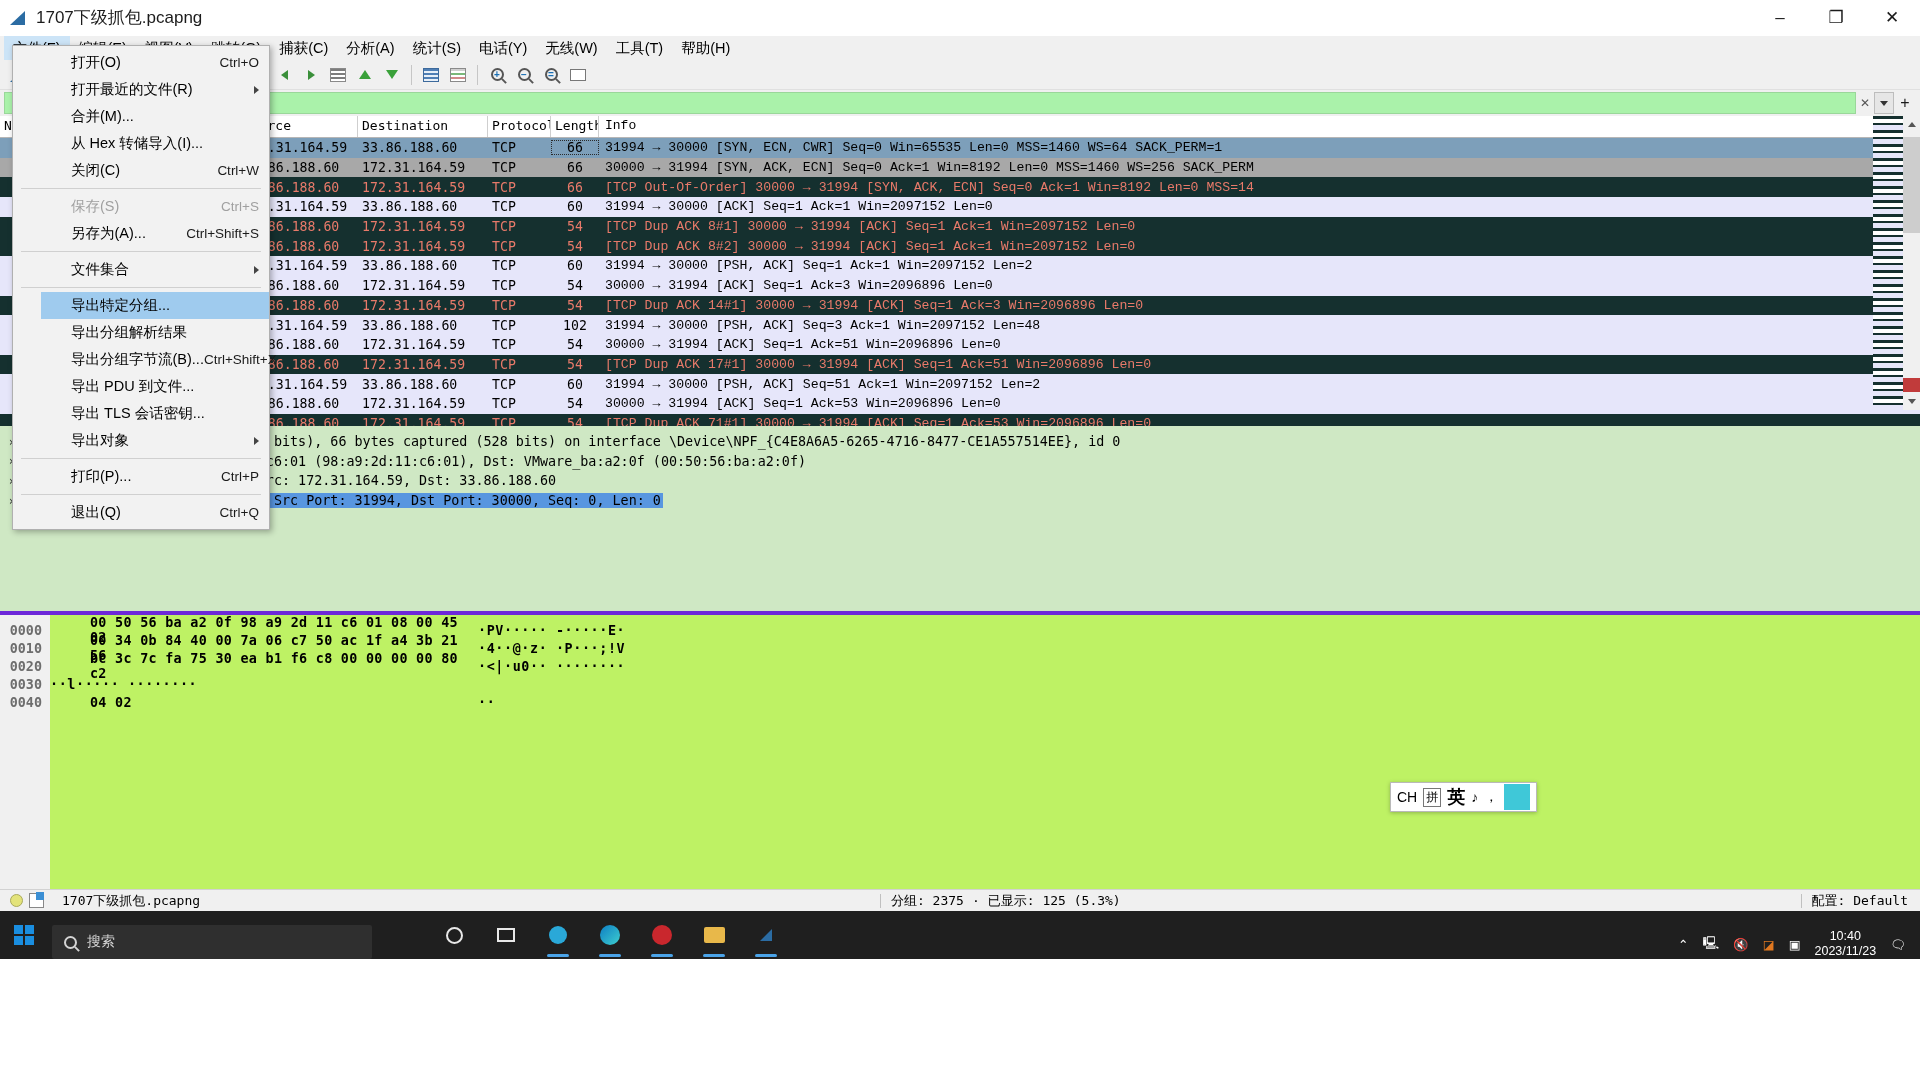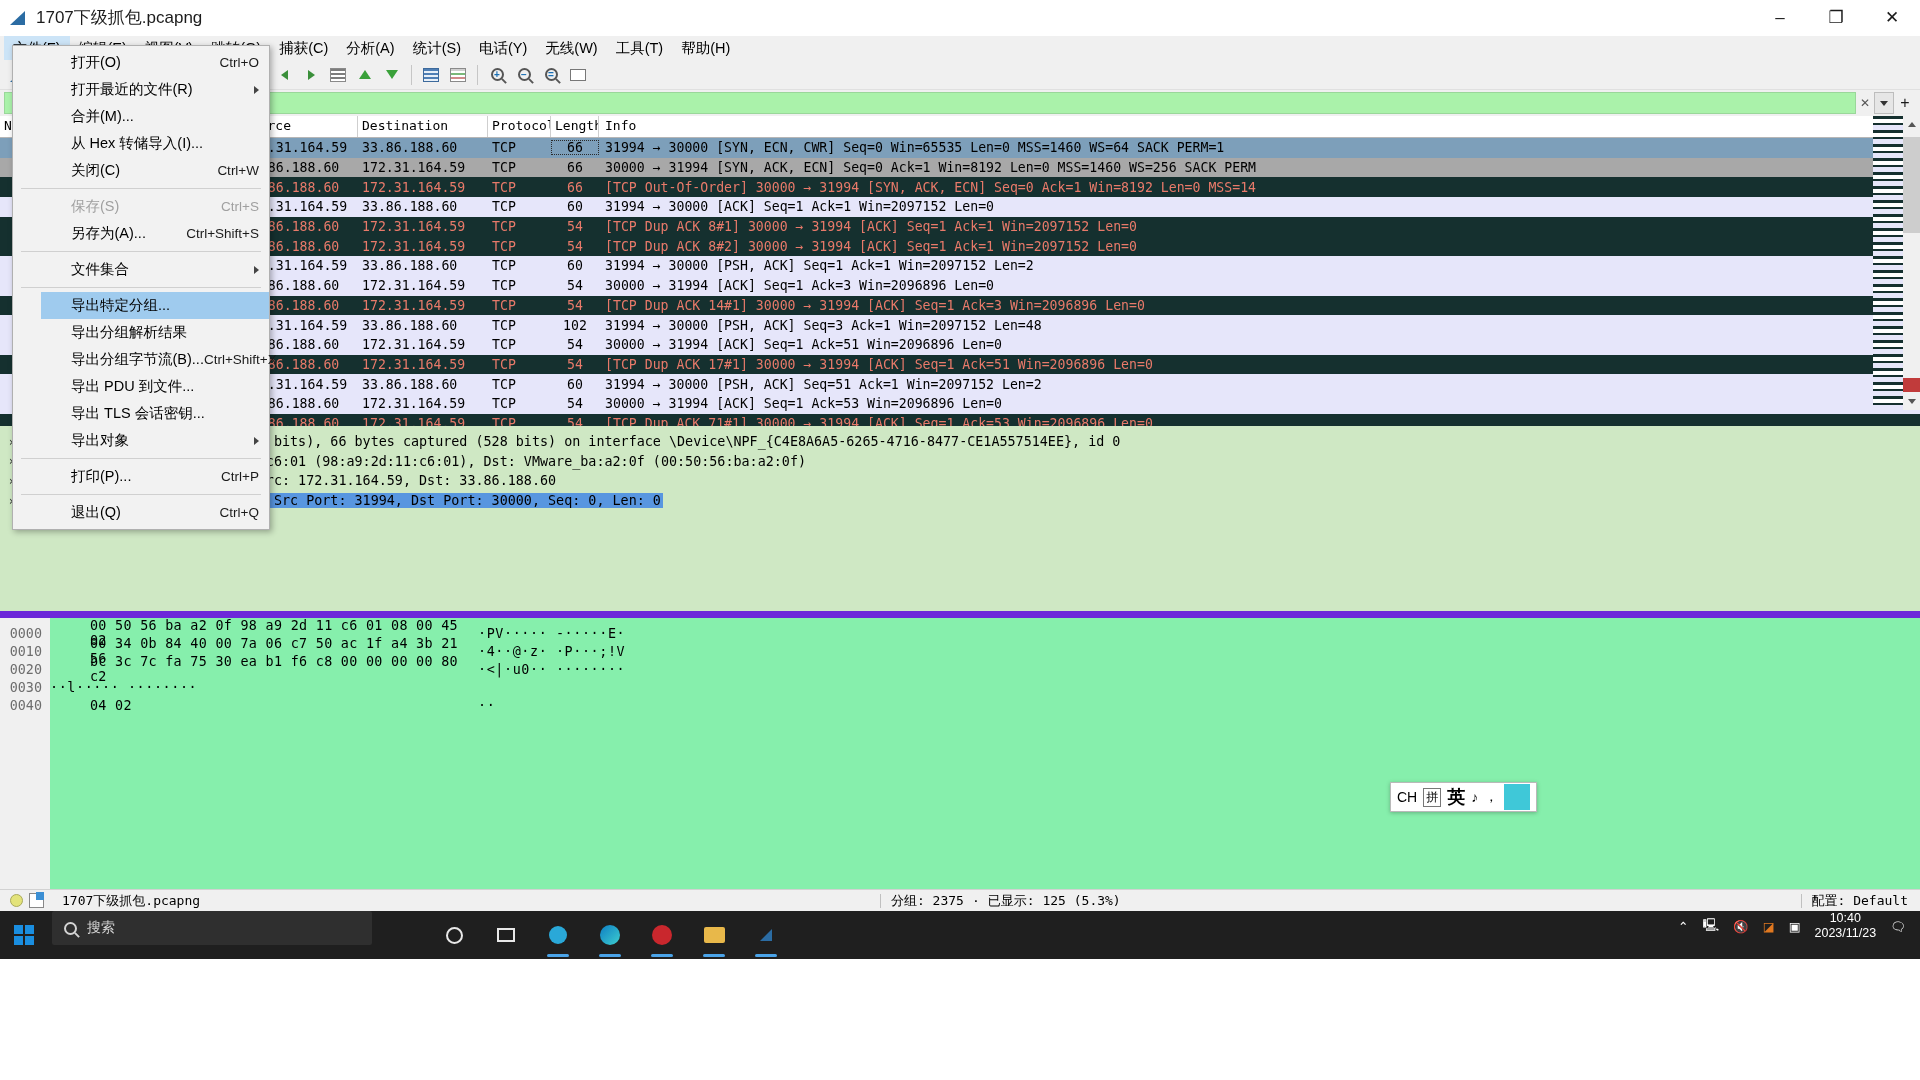--- a/index.html
+++ b/index.html
@@ -75,21 +75,21 @@
     display: flex; height: 19.7px; align-items: center;
     font-family: "DejaVu Sans Mono", monospace; font-size: 13.2px; white-space: nowrap;
   }
   .prow > div { padding: 0 4px; overflow: hidden; }
   .c-no   { width: 82px; }
   .c-time { width: 158px; }
   .c-src  { width: 118px; }
   .c-dst  { width: 130px; }
   .c-pro  { width: 63px; }
   .c-len  { width: 48px; text-align: center; }
-  .c-info { flex: 1; padding-left: 6px !important; }
+  .c-info { flex: 1; padding-left: 6px !important; font-family: Liberation Mono, monospace; }
   .r-sel    { background: #7d9fba; color: #000; }
   .r-gray   { background: #a8a8a8; color: #000; }
   .r-black  { background: #15302f; color: #e87a6a; }
   .r-lav    { background: #e6e6fa; color: #000; }
   .sel-box  { outline: 1px dotted #2b2b2b; outline-offset: -1px; }
 
   
   .plist-sb { position: absolute; right: 0; top: 0; width: 17px; background: #f0f0f0; }
   .sb-arrow { width: 17px; height: 17px; background:#f0f0f0; display:flex;align-items:center;justify-content:center;}
   .tri-up { width:0;height:0;border-left:4px solid transparent;border-right:4px solid transparent;border-bottom:5px solid #555;}
@@ -102,21 +102,21 @@
   .hs-track { flex: 1; background: #cdcdcd; height: 16px; }
 
   
   .detail-pane { background: #cfe8c4; position: relative; overflow: hidden; }
   .drow { display: flex; align-items: center; height: 19.6px; font-family: "DejaVu Sans Mono", monospace; font-size: 13.4px; color: #000; }
   .dcaret { width: 22px; text-align: center; color: #3c3c3c; font-size: 12px; }
   .drow.sel .dtext { background: #5896e0; color: #000; }
   .dtext { padding: 0 2px; white-space: nowrap; }
 
   
-  .byte-pane { background: #86efac; border-top: 7px solid #6d28d9; position: relative; }
+  .byte-pane { background: #bef264; border-top: 4px solid #6d28d9; position: relative; font-weight: bold; }
   .brow { display: flex; font-family: "DejaVu Sans Mono", monospace; font-size: 13.4px; height: 18.2px; align-items:center;}
   .boff { width: 50px; text-align: right; color: #6d6d6d; padding-right: 8px; }
   .bhex { width: 400px; color: #000; letter-spacing: 0.3px; margin-left: 28px; }
   .basc { color: #000; letter-spacing: 0.6px; }
   .byte-gutter { position:absolute; left:0; top:0; width:50px; height:100%; background:#f0f0f0;}
 
   
   .ime {
     position: absolute; background: #fff; border: 1px solid #b9b9b9;
     display: flex; align-items: center; gap: 6px; padding: 0 6px;
@@ -131,21 +131,21 @@
     height: 22px; background: #f0f0f0; display: flex; align-items: center;
     border-top: 1px solid #d2d2d2; font-family: "DejaVu Sans Mono", monospace; font-size: 13px;
   }
   .sb-dot { width: 13px; height: 13px; border-radius: 50%; background: #e3e37a; border: 1px solid #a9a95c; margin: 0 6px 0 10px; }
   .sb-notes { width: 15px; height: 15px; background: #fff; border: 1px solid #888; position: relative; }
   .sb-notes::after{content:"";position:absolute;right:-1px;top:-2px;width:8px;height:8px;background:#3b8fd4;}
   .sb-file { margin-left: 18px; }
   .sb-sep { width: 1px; height: 14px; background: #c0c0c0; margin: 0 10px; }
 
   
-  .taskbar { height: 48px; background: #1f1f1f; display: flex; align-items: flex-start; color: #fff; }
+  .taskbar { height: 48px; background: #1f1f1f; display: flex; align-items: flex-end; color: #fff; }
   .start {
     width: 48px; height: 48px; display: flex; align-items: center; justify-content: center;
   }
   .winlogo { width: 20px; height: 20px; display: grid; grid-template-columns: 1fr 1fr;
              grid-template-rows: 1fr 1fr; gap: 2px; }
   .winlogo span { background: #1a8ee0; display: block; }
   .searchbox {
     width: 320px; height: 34px; background: #2f2f2f; border-radius: 2px;
     display: flex; align-items: center; gap: 10px; padding: 0 12px; margin-left: 4px;
     color: #d4d4d4; font-size: 14px;

